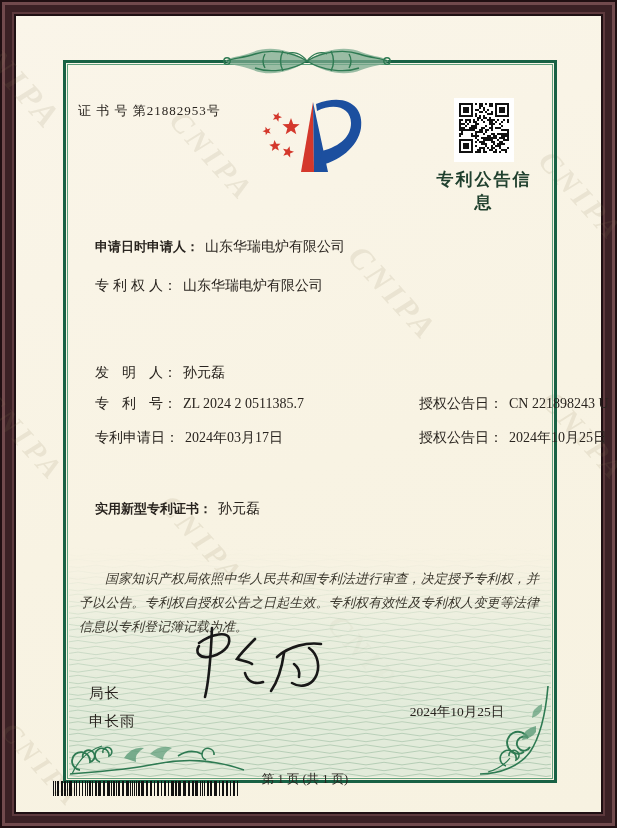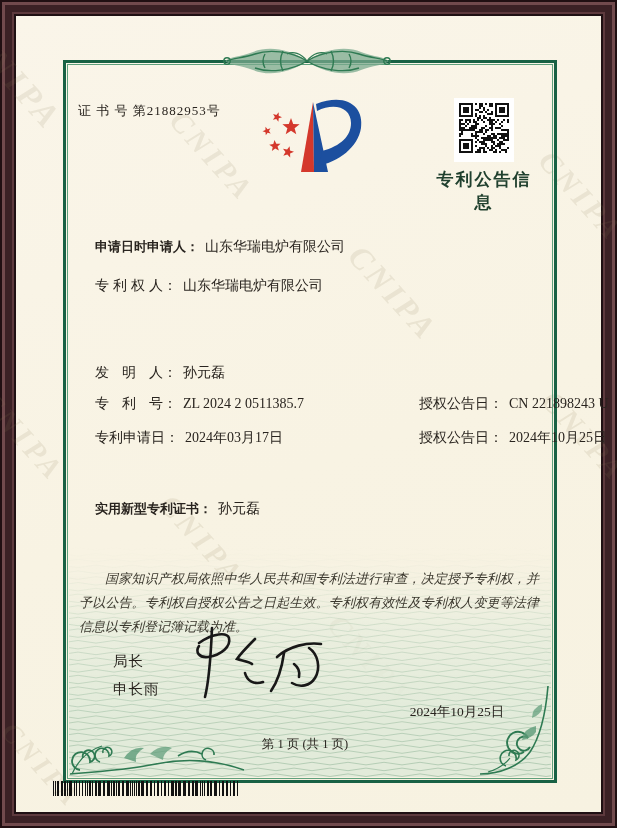--- a/index.html
+++ b/index.html
@@ -32,24 +32,24 @@
   .row{position:absolute;left:79px;font-size:14px;white-space:nowrap;}
   .lbl-j{display:inline-block;width:68px;text-align:justify;text-align-last:justify;}
   .lbl-w{display:inline-block;width:70px;text-align:justify;text-align-last:justify;}
   .lbl-b{font-weight:bold;font-size:13px;}
   .colon{padding-right:6px;}
   .rcol{position:absolute;left:324px;top:0;}
   .addr2{display:block;margin-left:82px;line-height:20px;}
   .addr1{line-height:20px;}
   .notice{position:absolute;left:63px;top:538px;width:460px;font-size:13px;line-height:24px;
           text-align:justify;text-indent:2em;font-style:italic;color:#3a372d;}
-  .sigline{position:absolute;left:97px;font-size:14.5px;letter-spacing:1px;}
+  .sigline{position:absolute;left:73px;font-size:14.5px;letter-spacing:1px;margin-top:32px;}
   .signature{position:absolute;left:165px;top:603px;width:160px;height:92px;}
   .issuedate{position:absolute;left:341px;top:687px;width:200px;text-align:center;font-size:13.5px;}
-  .pagenum{position:absolute;left:189px;top:720px;width:200px;text-align:center;font-size:12.5px;}
+  .pagenum{position:absolute;left:189px;top:755px;width:200px;text-align:center;font-size:12.5px;}
   .barcode{position:absolute;left:37px;top:765px;width:190px;height:15px;}
   .orn{position:absolute;z-index:5;}
   .orn-top{left:203px;top:26px;width:176px;height:38px;}
   .orn-bl{left:50px;top:708px;width:182px;height:54px;}
   .orn-br{left:460px;top:666px;width:78px;height:96px;}
 </style>
 </head>
 <body>
 
 <div class="shot">

